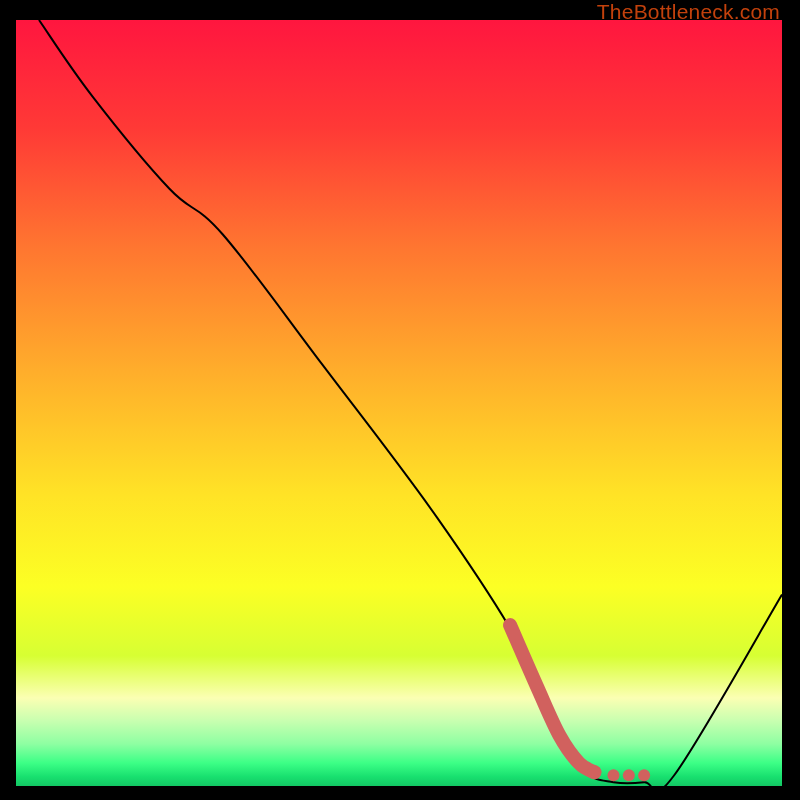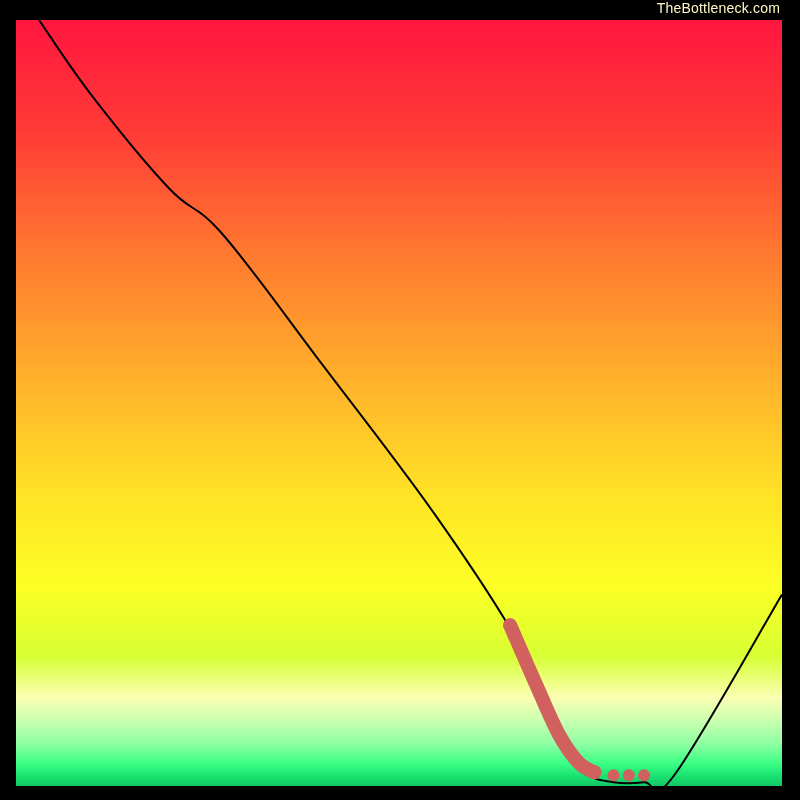--- a/index.html
+++ b/index.html
@@ -23,22 +23,22 @@
     position: absolute;
     left: 0;
     top: 0;
     width: 766px;
     height: 766px;
   }
   .watermark {
     position: absolute;
     top: 0px;
     right: 20px;
-    color: #fef9c3;
-    font-size: 14px;
+    color: #c2410c;
+    font-size: 21px;
     font-weight: 500;
     letter-spacing: 0.2px;
     user-select: none;
   }
 </style>
 </head>
 <body>
 
 <div class="watermark">TheBottleneck.com</div>
 

